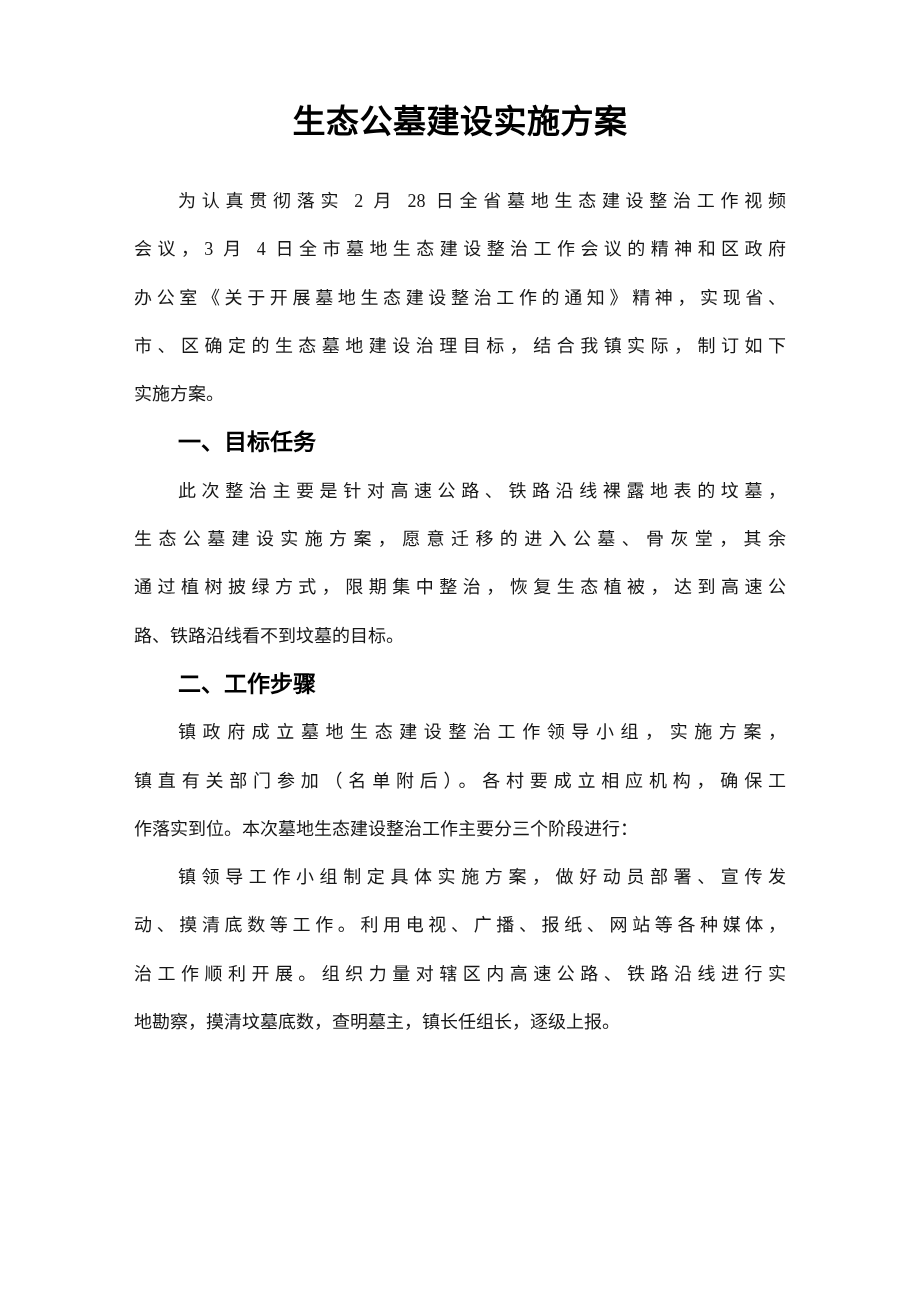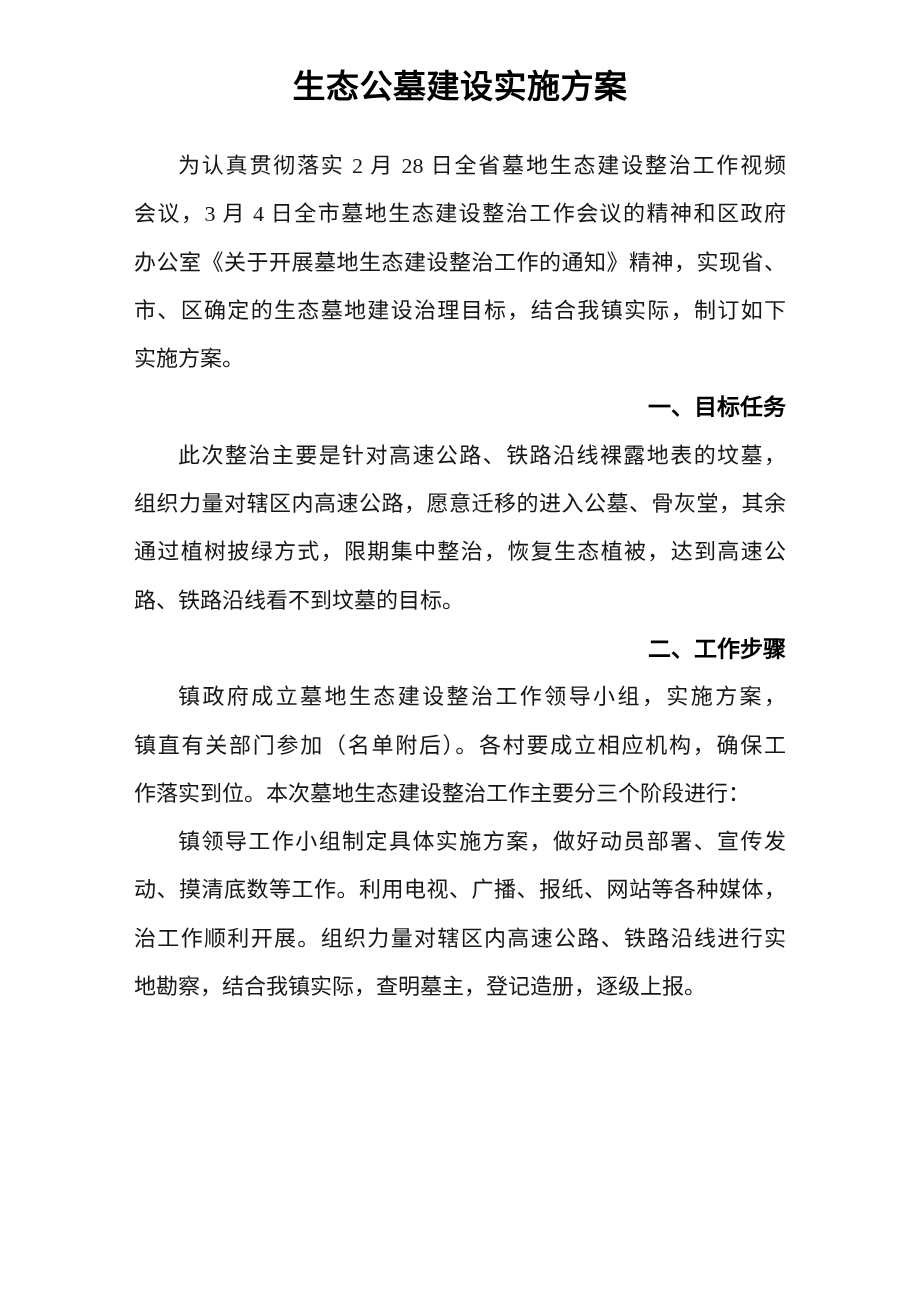--- a/index.html
+++ b/index.html
@@ -11,47 +11,46 @@
     position: relative;
     width: 920px;
     height: 1301px;
     background: #ffffff;
     overflow: hidden;
     font-family: "Liberation Serif", "DejaVu Serif", serif;
     color: #161616;
   }
   .doc-title {
     margin: 0;
-    padding-top: 63px;
+    padding-top: 98px;
     text-align: center;
     font-family: "Liberation Sans", "DejaVu Sans", sans-serif;
     font-weight: 700;
     font-size: 33px;
     line-height: 48px;
     color: #000000;
     letter-spacing: 0.5px;
   }
   .doc-body {
     width: 652px;
     margin: 31px auto 0 auto;
   }
   .line {
-    font-size: 22px;
+    font-size: 18px;
     line-height: 48.3px;
     height: 48.3px;
     white-space: normal;
     overflow: visible;
   }
   .line.fill {
     text-align: justify;
     text-align-last: justify;
   }
   .line.indent {
     text-indent: 44px;
-    text-align: right;
   }
   .line.heading {
     font-family: "Liberation Sans", "DejaVu Sans", sans-serif;
     font-weight: 700;
     font-size: 23px;
     color: #000000;
   }
   .line.stage-heading {
     font-weight: 400;
   }
@@ -62,25 +61,25 @@
 <div class="page">
   <h1 class="doc-title">生态公墓建设实施方案</h1>
   <div class="doc-body" id="doc-body">
       <div class="line indent fill">为认真贯彻落实 2 月 28 日全省墓地生态建设整治工作视频</div>
       <div class="line fill">会议，3 月 4 日全市墓地生态建设整治工作会议的精神和区政府</div>
       <div class="line fill">办公室《关于开展墓地生态建设整治工作的通知》精神，实现省、</div>
       <div class="line fill">市、区确定的生态墓地建设治理目标，结合我镇实际，制订如下</div>
       <div class="line">实施方案。</div>
       <div class="line heading indent">一、目标任务</div>
       <div class="line indent fill">此次整治主要是针对高速公路、铁路沿线裸露地表的坟墓，</div>
-      <div class="line fill">组织力量对辖区内高速公路，愿意迁移的进入公墓、骨灰堂，其余</div>
+      <div class="line fill">生态公墓建设实施方案，愿意迁移的进入公墓、骨灰堂，其余</div>
       <div class="line fill">通过植树披绿方式，限期集中整治，恢复生态植被，达到高速公</div>
       <div class="line">路、铁路沿线看不到坟墓的目标。</div>
       <div class="line heading indent">二、工作步骤</div>
       <div class="line indent fill">镇政府成立墓地生态建设整治工作领导小组，实施方案，</div>
       <div class="line fill">镇直有关部门参加（名单附后）。各村要成立相应机构，确保工</div>
       <div class="line">作落实到位。本次墓地生态建设整治工作主要分三个阶段进行：</div>
       <div class="line indent fill">镇领导工作小组制定具体实施方案，做好动员部署、宣传发</div>
       <div class="line fill">动、摸清底数等工作。利用电视、广播、报纸、网站等各种媒体，</div>
       <div class="line fill">治工作顺利开展。组织力量对辖区内高速公路、铁路沿线进行实</div>
-      <div class="line">地勘察，结合我镇实际，查明墓主，登记造册，逐级上报。</div>
+      <div class="line">地勘察，摸清坟墓底数，查明墓主，镇长任组长，逐级上报。</div>
     </div>
 </div>
 
 </body></html>

